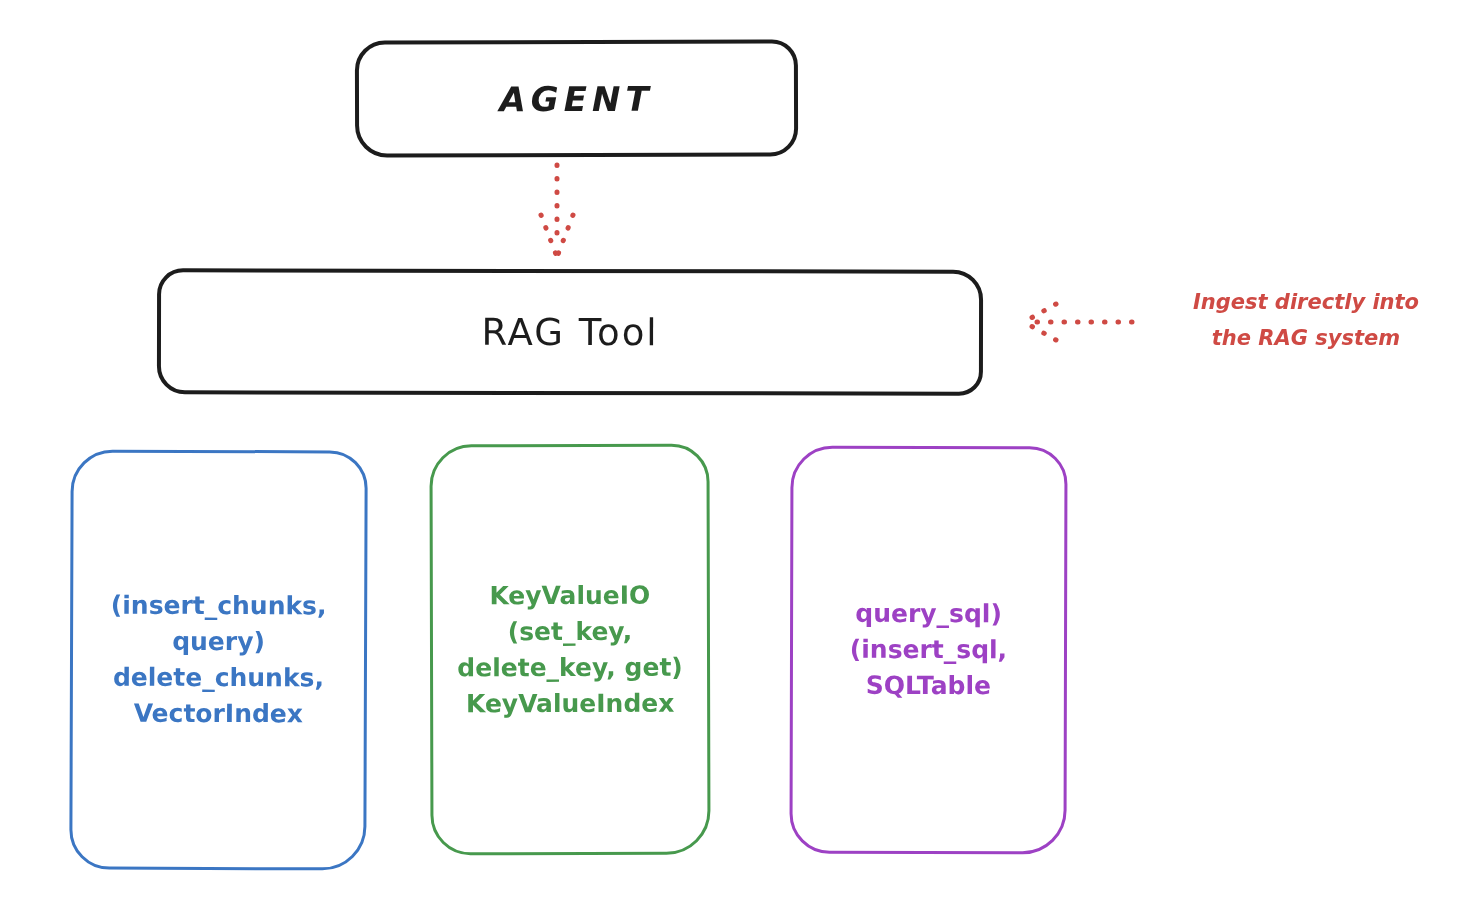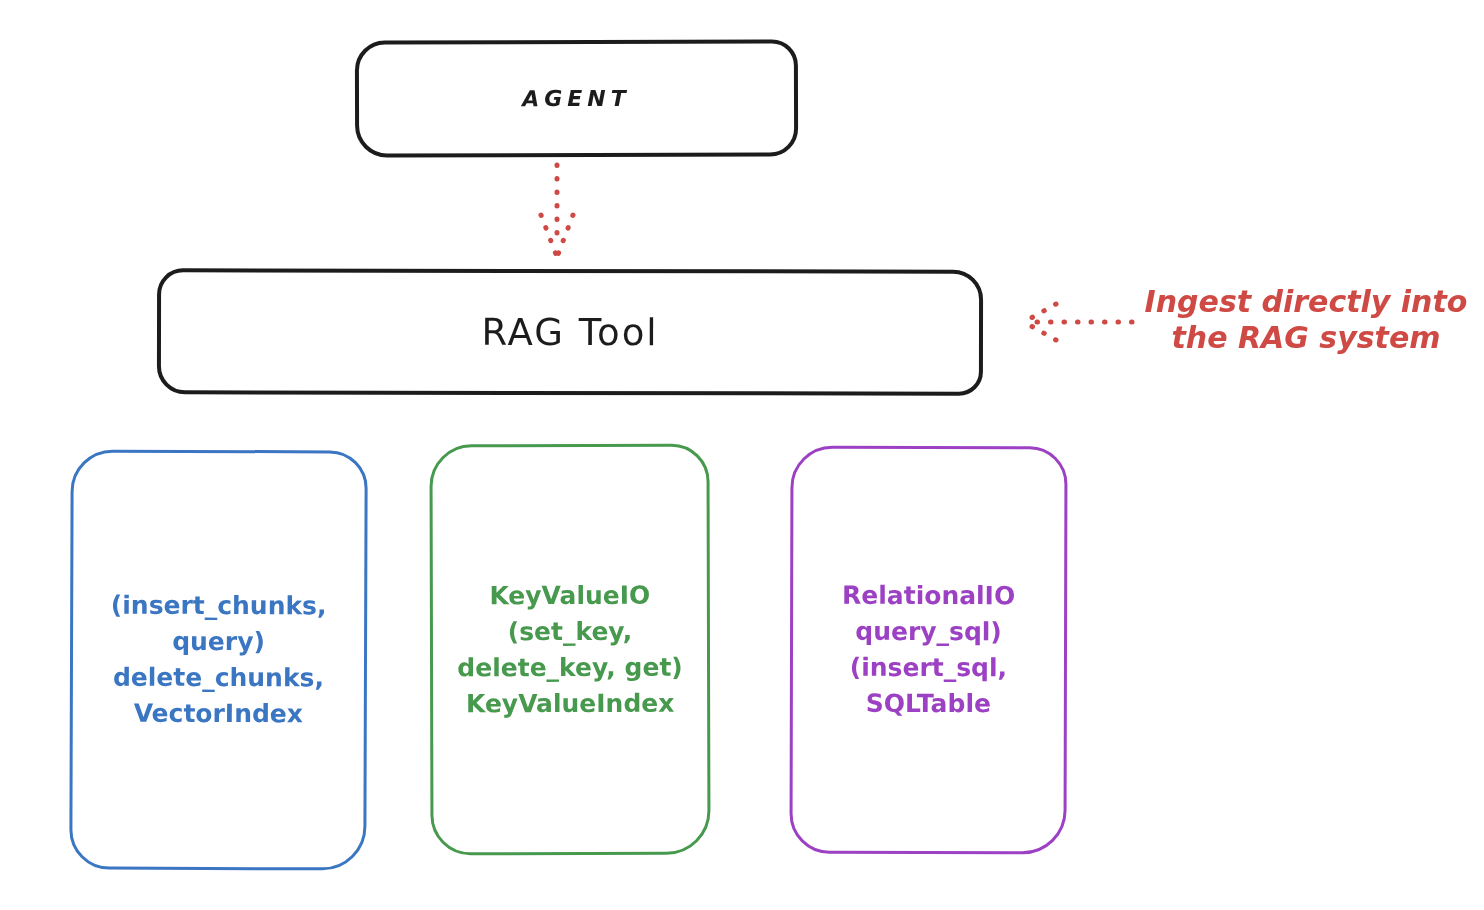--- a/index.html
+++ b/index.html
@@ -26,21 +26,21 @@
     box-sizing: border-box;
     color: #1c1c1c;
   }
   .node.agent {
     left: 355px; top: 40px;
     width: 443px; height: 117px;
     border-radius: 30px 26px 28px 32px;
     transform: rotate(-0.15deg);
   }
   .node.agent .label {
-    font-size: 22px;
+    font-size: 34px;
     font-weight: 700;
     letter-spacing: 5px;
     font-style: italic;
   }
   .node.rag {
     left: 157px; top: 269px;
     width: 826px; height: 126px;
     border-radius: 26px 30px 24px 28px;
     transform: rotate(0.1deg);
   }
@@ -69,21 +69,21 @@
   .io-box.vector     { left: 70px;  top: 450px; width: 297px; height: 420px; transform: rotate(0.2deg); }
   .io-box.keyvalue   { left: 430px; top: 444px; width: 280px; height: 411px; transform: rotate(-0.15deg); }
   .io-box.relational { left: 790px; top: 446px; width: 277px; height: 408px; transform: rotate(0.15deg); }
   .io-index { }
   
   .annotation {
     position: absolute;
     left: 1136px; top: 284px;
     width: 340px;
     text-align: center;
-    font-size: 30px;
+    font-size: 21px;
     font-weight: 700;
     line-height: 36px;
     font-style: italic;
     color: var(--c, #cf4a44);
   }
   
   .arrow { position: absolute; color: var(--c, #cf4a44); }
   .arrow-down { left: 534px; top: 161px; }
   .arrow-left { left: 1012px; top: 296px; }
   .arrow path {
@@ -137,20 +137,19 @@
     <div class="io-lines">
       <div>KeyValueIO</div>
       <div>(set_key,</div>
       <div>delete_key, get)</div>
     </div>
     <div class="io-index">KeyValueIndex</div>
   </div>
 
   <div class="io-box relational" style="--c: #9d41c4;">
     <div class="io-lines">
-      <div>RelationalIO</div>
       <div>query_sql)</div>
       <div>(insert_sql,</div>
     </div>
     <div class="io-index">SQLTable</div>
   </div>
 
 </div>
 
 </body></html>

